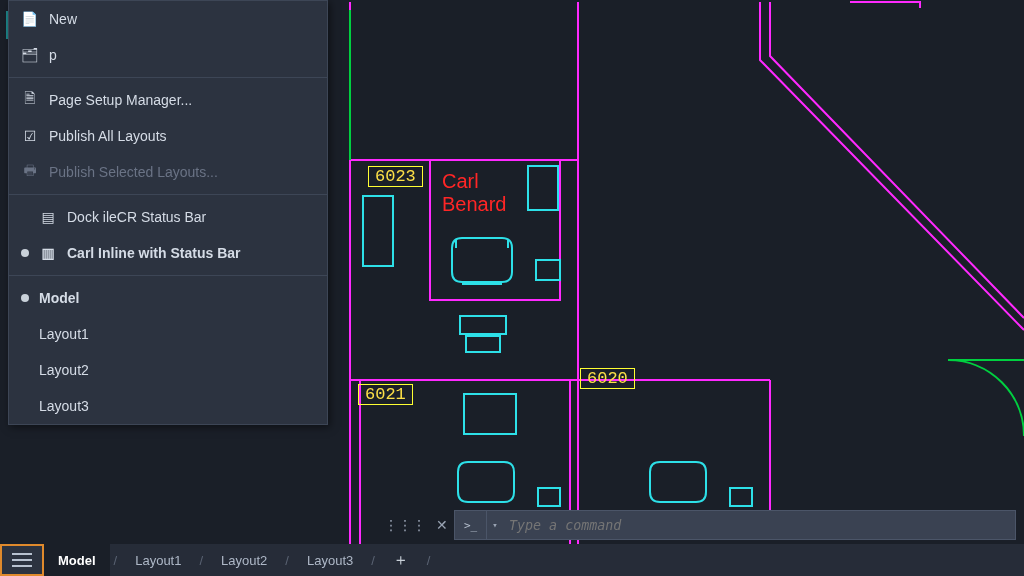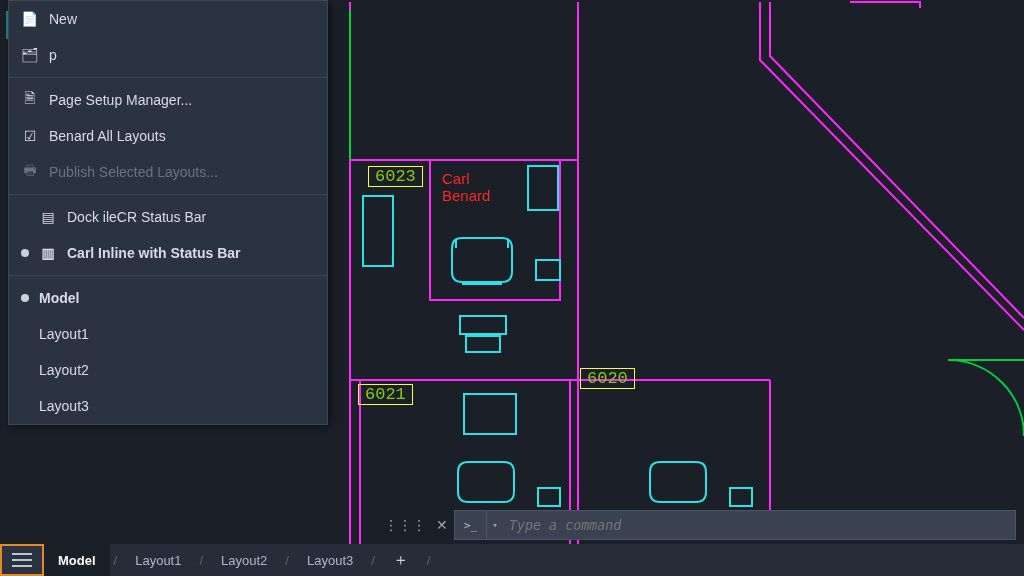--- a/index.html
+++ b/index.html
@@ -174,29 +174,29 @@
   color: #99a3b3;
   font-size: 14px;
   transform: translateX(-70px);
 }
 
 
 .room-label {
   position: absolute;
   font-family: "Courier New", monospace;
   font-size: 17px;
-  color: #84cc16;
+  color: #fde047;
   padding: 0 6px;
   border: 1px solid #ffff33;
   text-align: center;
 }
 .name-label {
   position: absolute;
   color: #ff2626;
-  font-size: 15px;
+  font-size: 20px;
   line-height: 1.15;
 }
 </style>
 </head>
 <body>
 
 <div class="canvas">
 <svg width="1024" height="576" viewBox="0 0 1024 576">
 
   <g stroke="#ff29ff" stroke-width="2" fill="none">
@@ -269,21 +269,21 @@
     <span class="mi-icon">🗂</span>
     <span>p</span>
   </div>
   <div class="sep"></div>
   <div class="item">
     <span class="mi-icon">🗎</span>
     <span>Page Setup Manager...</span>
   </div>
   <div class="item">
     <span class="mi-icon">☑</span>
-    <span>Benard All Layouts</span>
+    <span>Publish All Layouts</span>
   </div>
   <div class="item disabled">
     <span class="mi-icon">🖶</span>
     <span>Publish Selected Layouts...</span>
   </div>
   <div class="sep"></div>
   <div class="item">
     <span class="bullet off"></span>
     <span class="mi-icon">▤</span>
     <span>Dock ileCR Status Bar</span>

